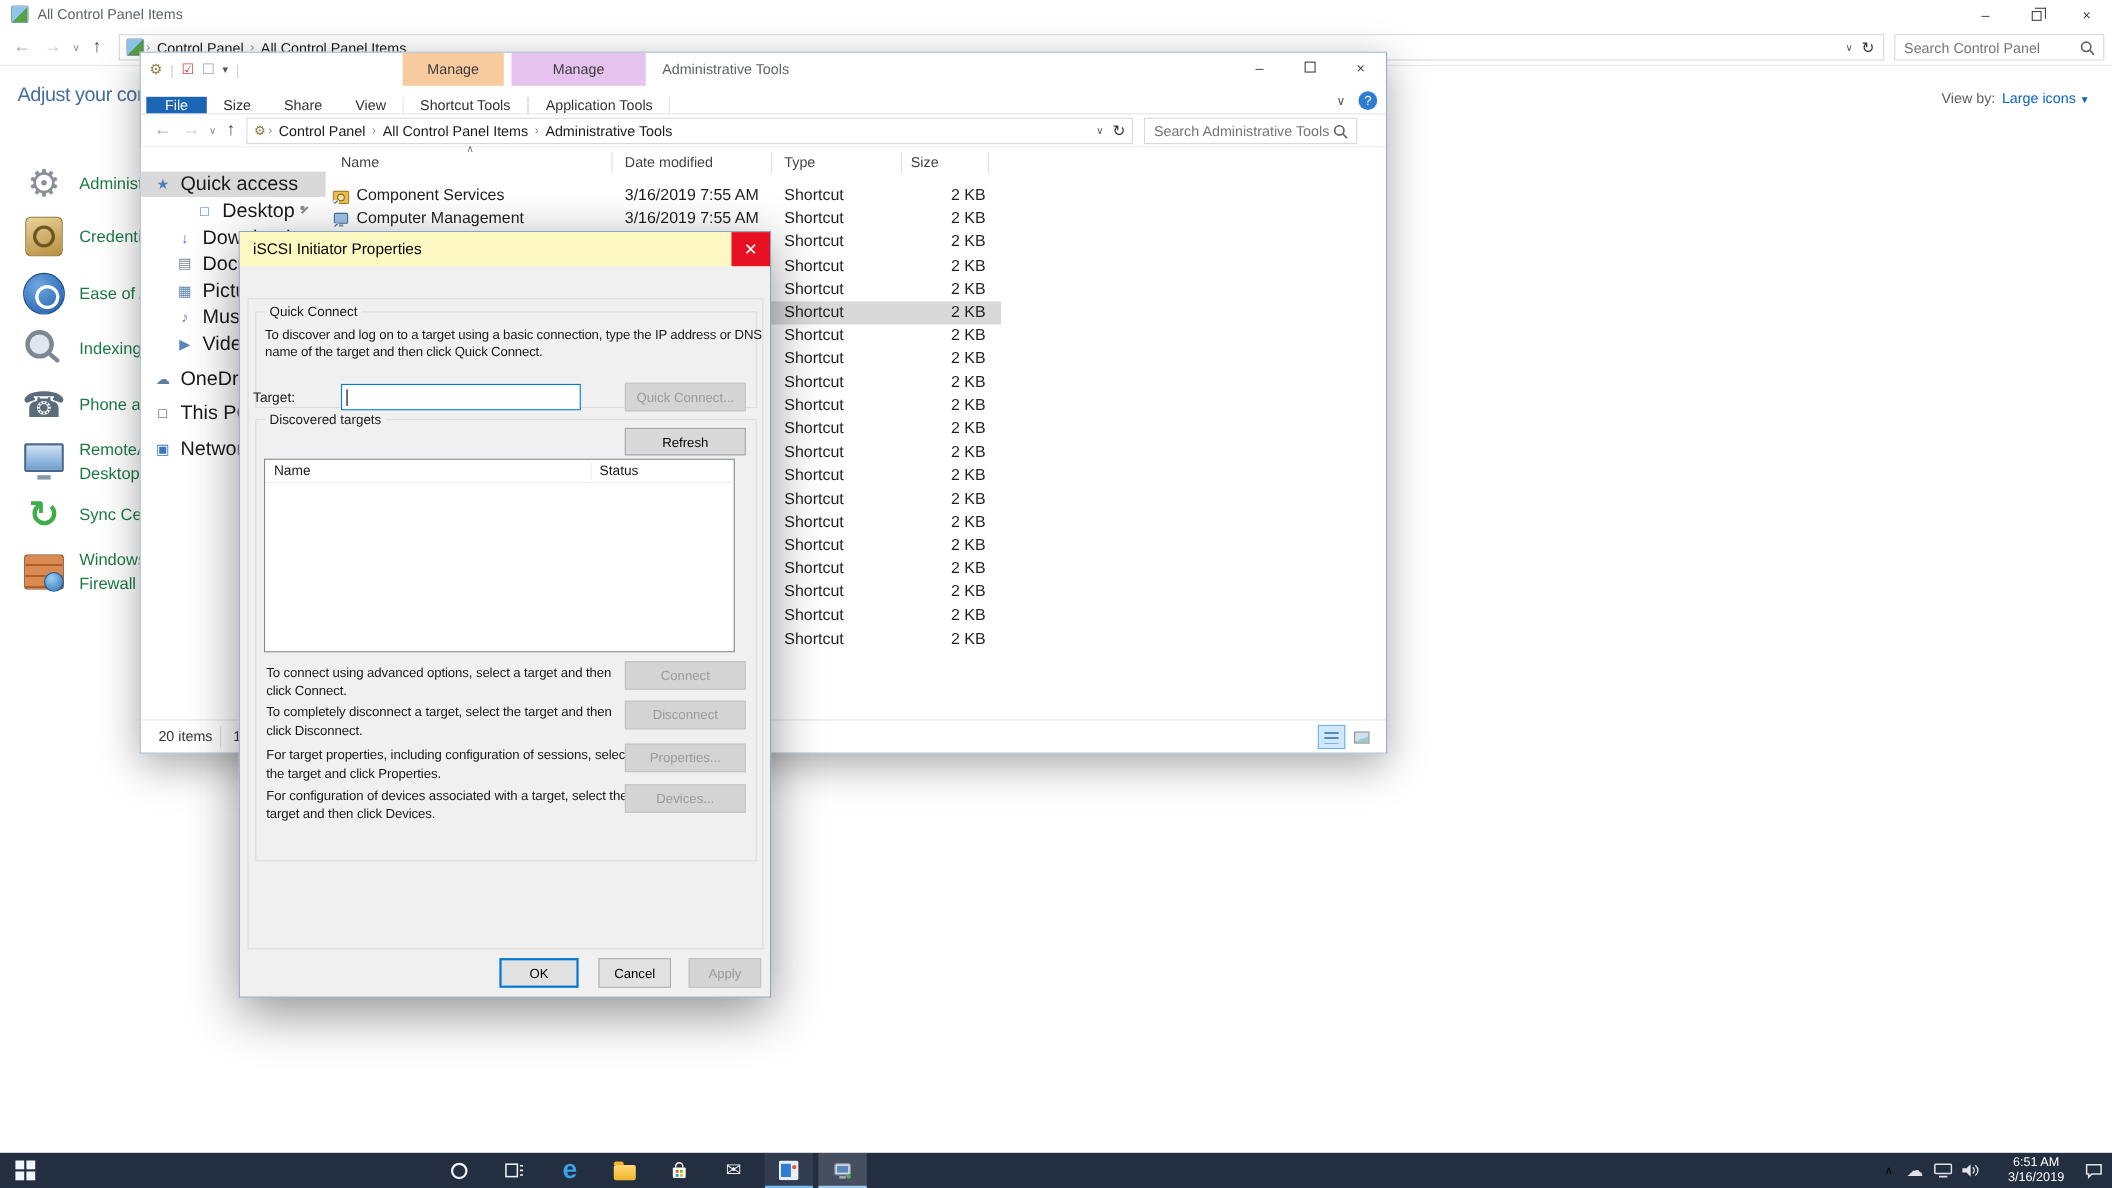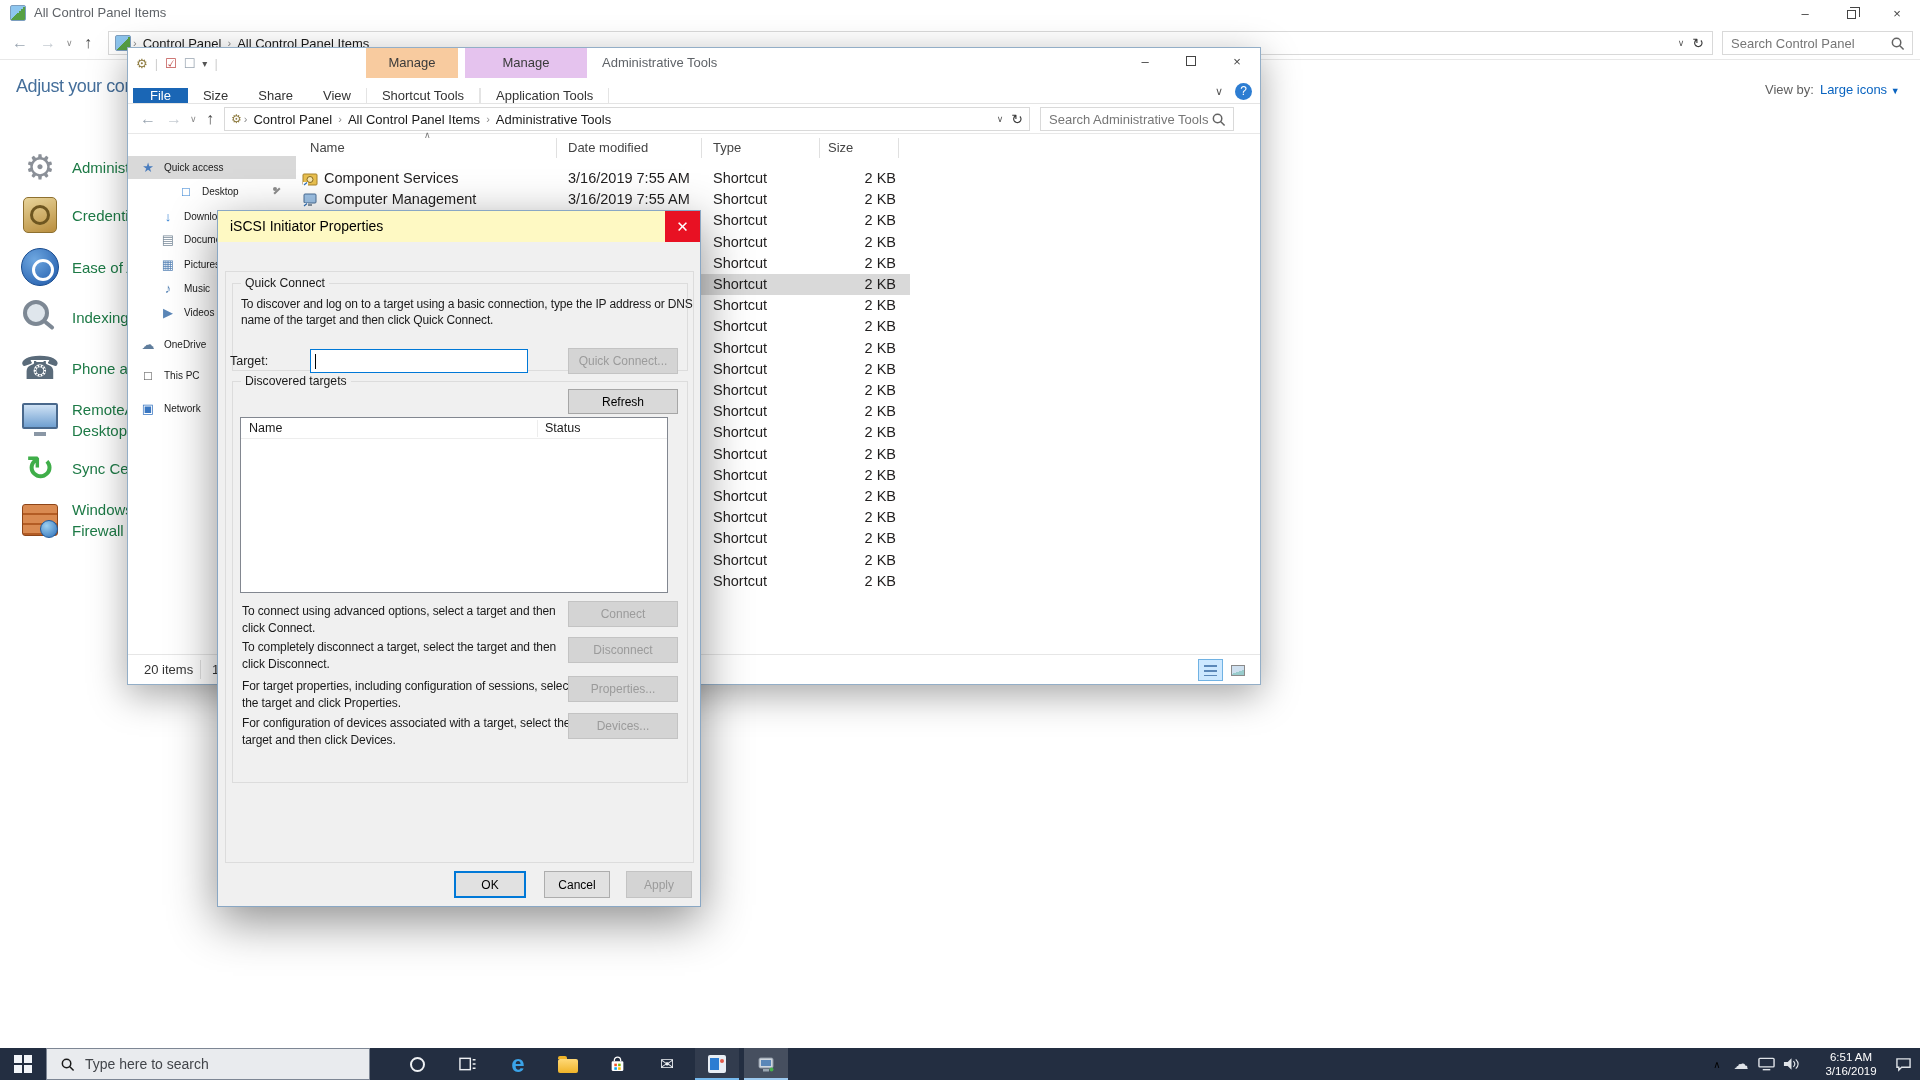--- a/index.html
+++ b/index.html
@@ -60,21 +60,21 @@
   .ex-tabsrow { position:absolute; left:0; top:30px; width:100%; height:26px; border-bottom:1px solid #e4e4e4; display:flex; align-items:flex-end; }
   .ex-tab { padding:0 15px; font-size:13px; color:#333; display:flex; align-items:center; }
   .ex-tab.file { background:#1a66b5; color:#fff; margin-left:5px; padding:0 17px; }
   .ex-tab.ctx { border-left:1px solid #e4e4e4; border-right:1px solid #e4e4e4; }
   .ex-ribbonbtns { position:absolute; right:8px; top:30px; height:26px; display:flex; align-items:center; gap:12px; }
   .rib-chev { font-size:11px; color:#555; }
   .rib-help { width:17px; height:17px; border-radius:50%; background:#2d7dd2; color:#fff; font-size:12px; text-align:center; line-height:17px; }
   .ex-addrrow { position:absolute; left:0; top:56px; width:100%; height:30px; border-bottom:1px solid #e8e8e8; }
   .ex-main { position:absolute; left:0; top:86px; right:0; bottom:30px; background:#fff; }
   .ex-nav { position:absolute; left:0; top:0; width:168px; height:100%; }
-  .nav-item { position:absolute; left:0; width:168px; height:23px; display:flex; align-items:center; font-size:10px; color:#1a1a1a; }
+  .nav-item { position:absolute; left:0; width:168px; height:23px; display:flex; align-items:center; font-size:18px; color:#1a1a1a; }
   .nav-item.sel { background:#d9d9d9; }
   .nav-ico { width:16px; text-align:center; margin-right:8px; font-size:13px; flex:none; }
   .nv-star::before { content:"★"; color:#4a7dbe; }
   .nv-monitor::before { content:"□"; color:#2d7dd2; font-weight:bold; }
   .nv-download::before { content:"↓"; color:#2d7dd2; font-weight:bold; }
   .nv-document::before { content:"▤"; color:#7a8b9a; }
   .nv-picture::before { content:"▦"; color:#5b87b8; }
   .nv-music::before { content:"♪"; color:#5b87b8; }
   .nv-video::before { content:"▶"; color:#5b87b8; }
   .nv-cloud::before { content:"☁"; color:#5f7d9c; }
@@ -549,27 +549,20 @@
 
   <footer class="taskbar">
     <div class="start">
       <span class="winlogo">
           <span></span>
           <span></span>
           <span></span>
           <span></span>
         </span>
     </div>
-    <div class="tsearch">
-      <svg class="mag" viewBox="0 0 16 16">
-          <circle cx="7" cy="7" r="4.5" fill="none" stroke="currentColor" stroke-width="1.6"></circle>
-          <line x1="10.5" y1="10.5" x2="14.5" y2="14.5" stroke="currentColor" stroke-width="1.6"></line>
-        </svg>
-      <span>Type here to search</span>
-    </div>
     <div class="tbslot" style="left:395px;">
         <span class="cortana-ring"></span>
       </div>
     <div class="tbslot" style="left:445px;">
       <svg width="17" height="14" viewBox="0 0 18 14">
           <rect x="1" y="1" width="11" height="12" fill="none" stroke="#eef1f4" stroke-width="1.5"></rect>
           <path d="M14.5 2.5 h3 M14.5 7 h3 M14.5 11.5 h3" stroke="#eef1f4" stroke-width="1.5"></path>
         </svg>
     </div>
     <div class="tbslot" style="left:496px;">

